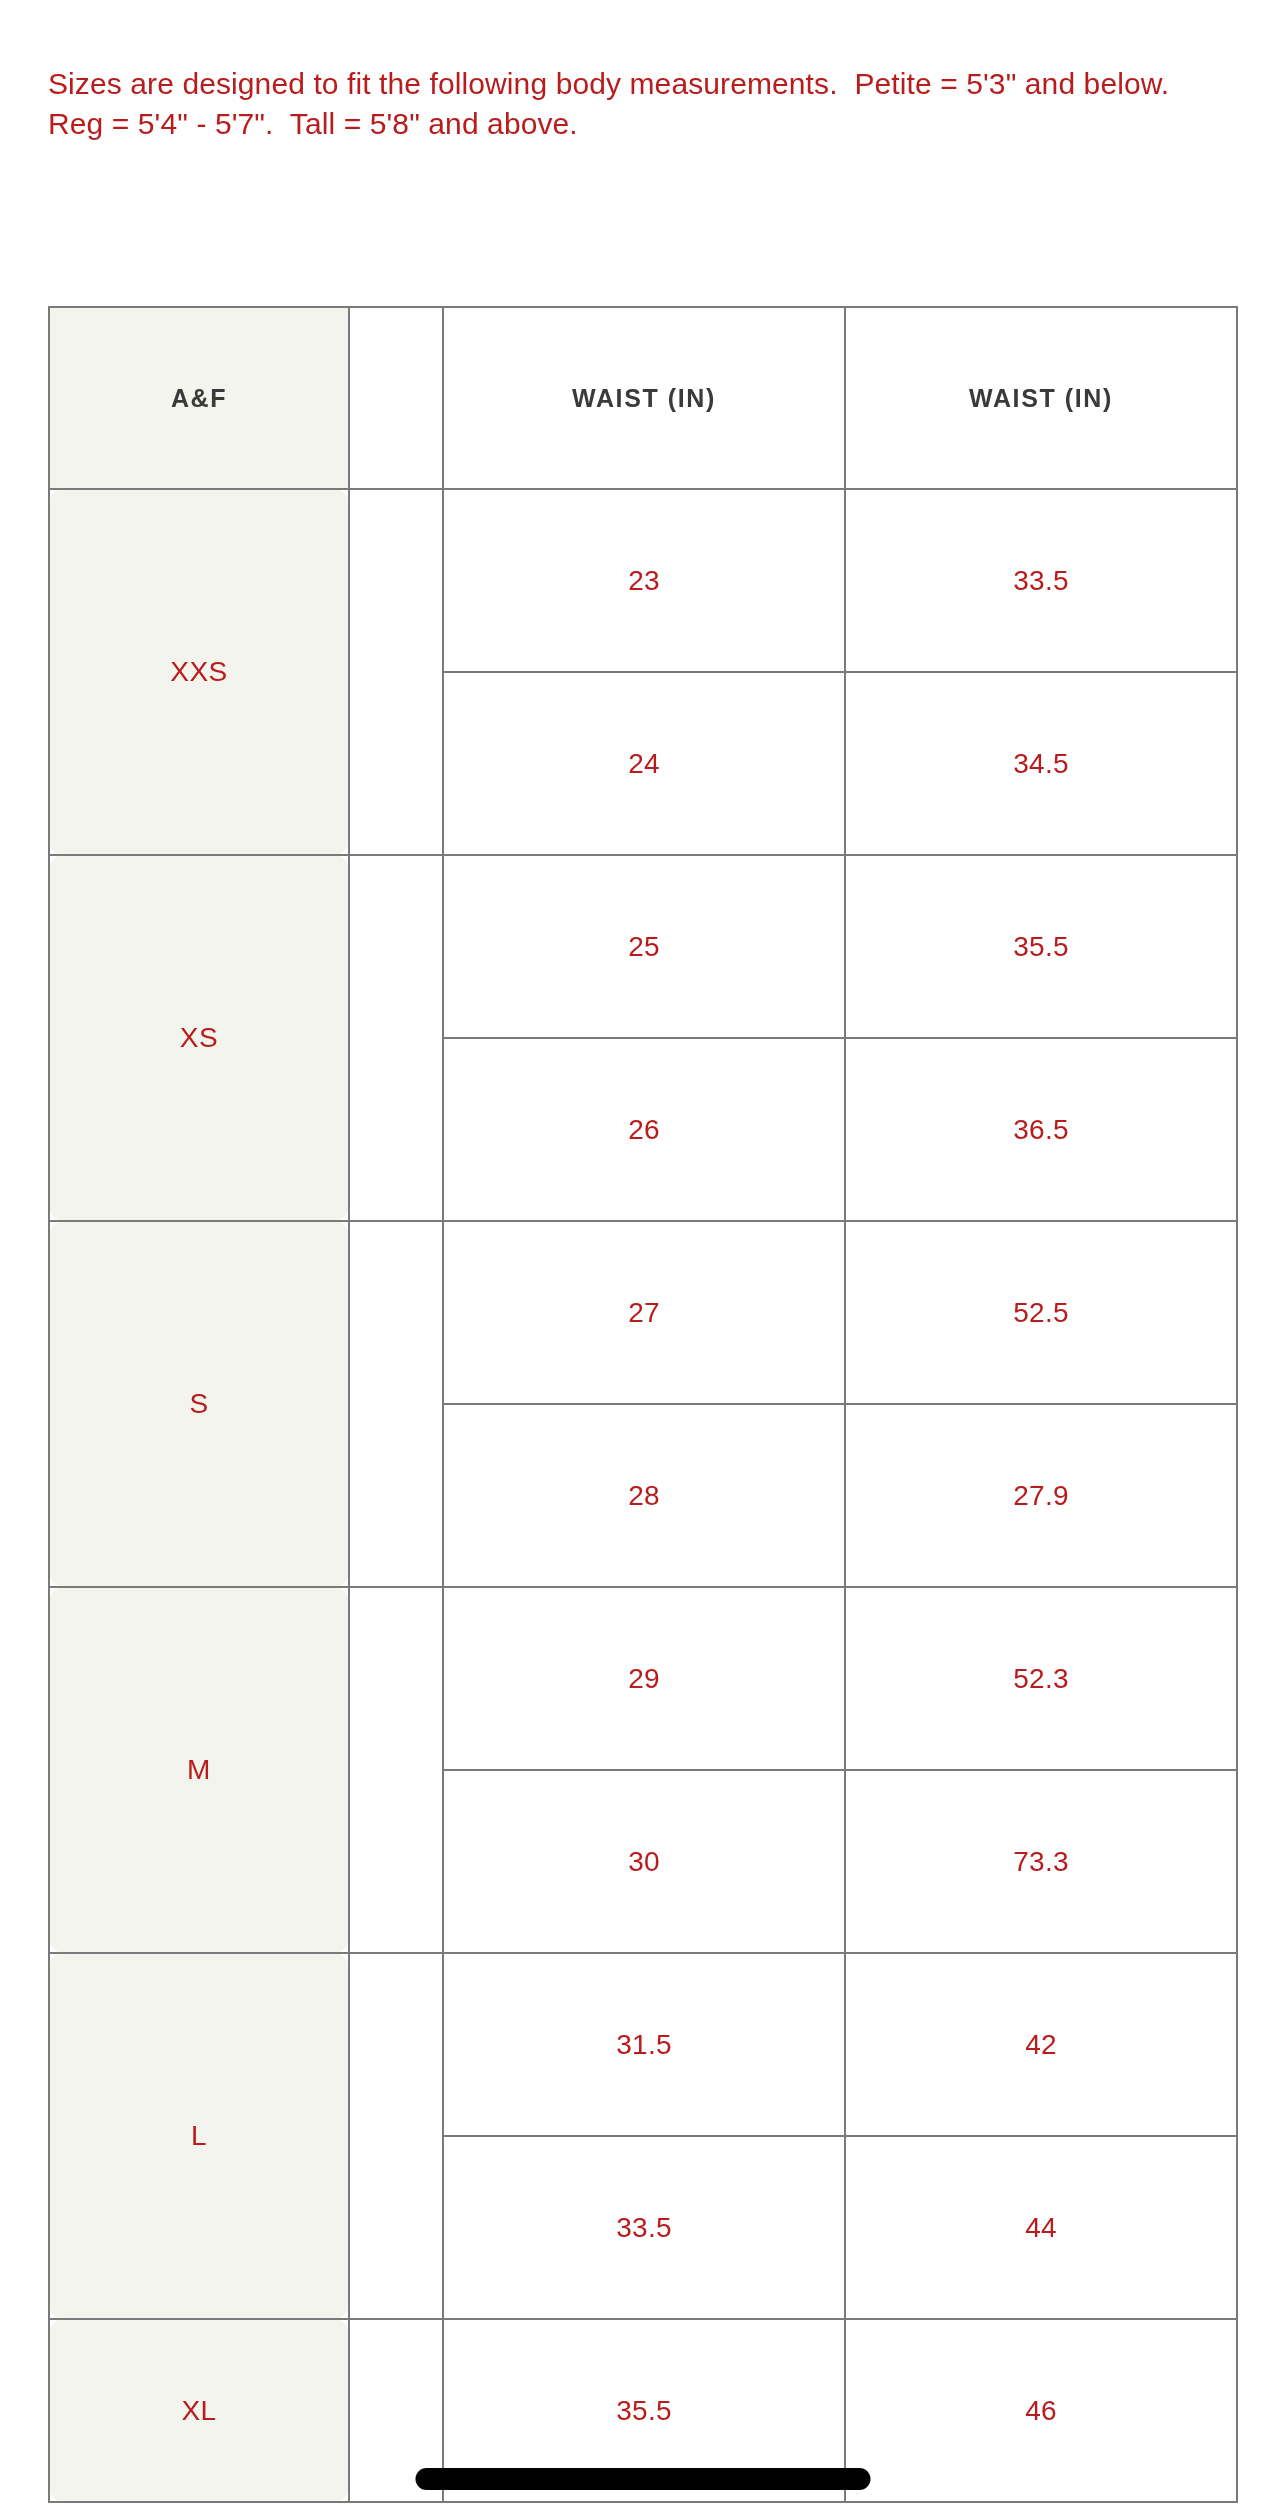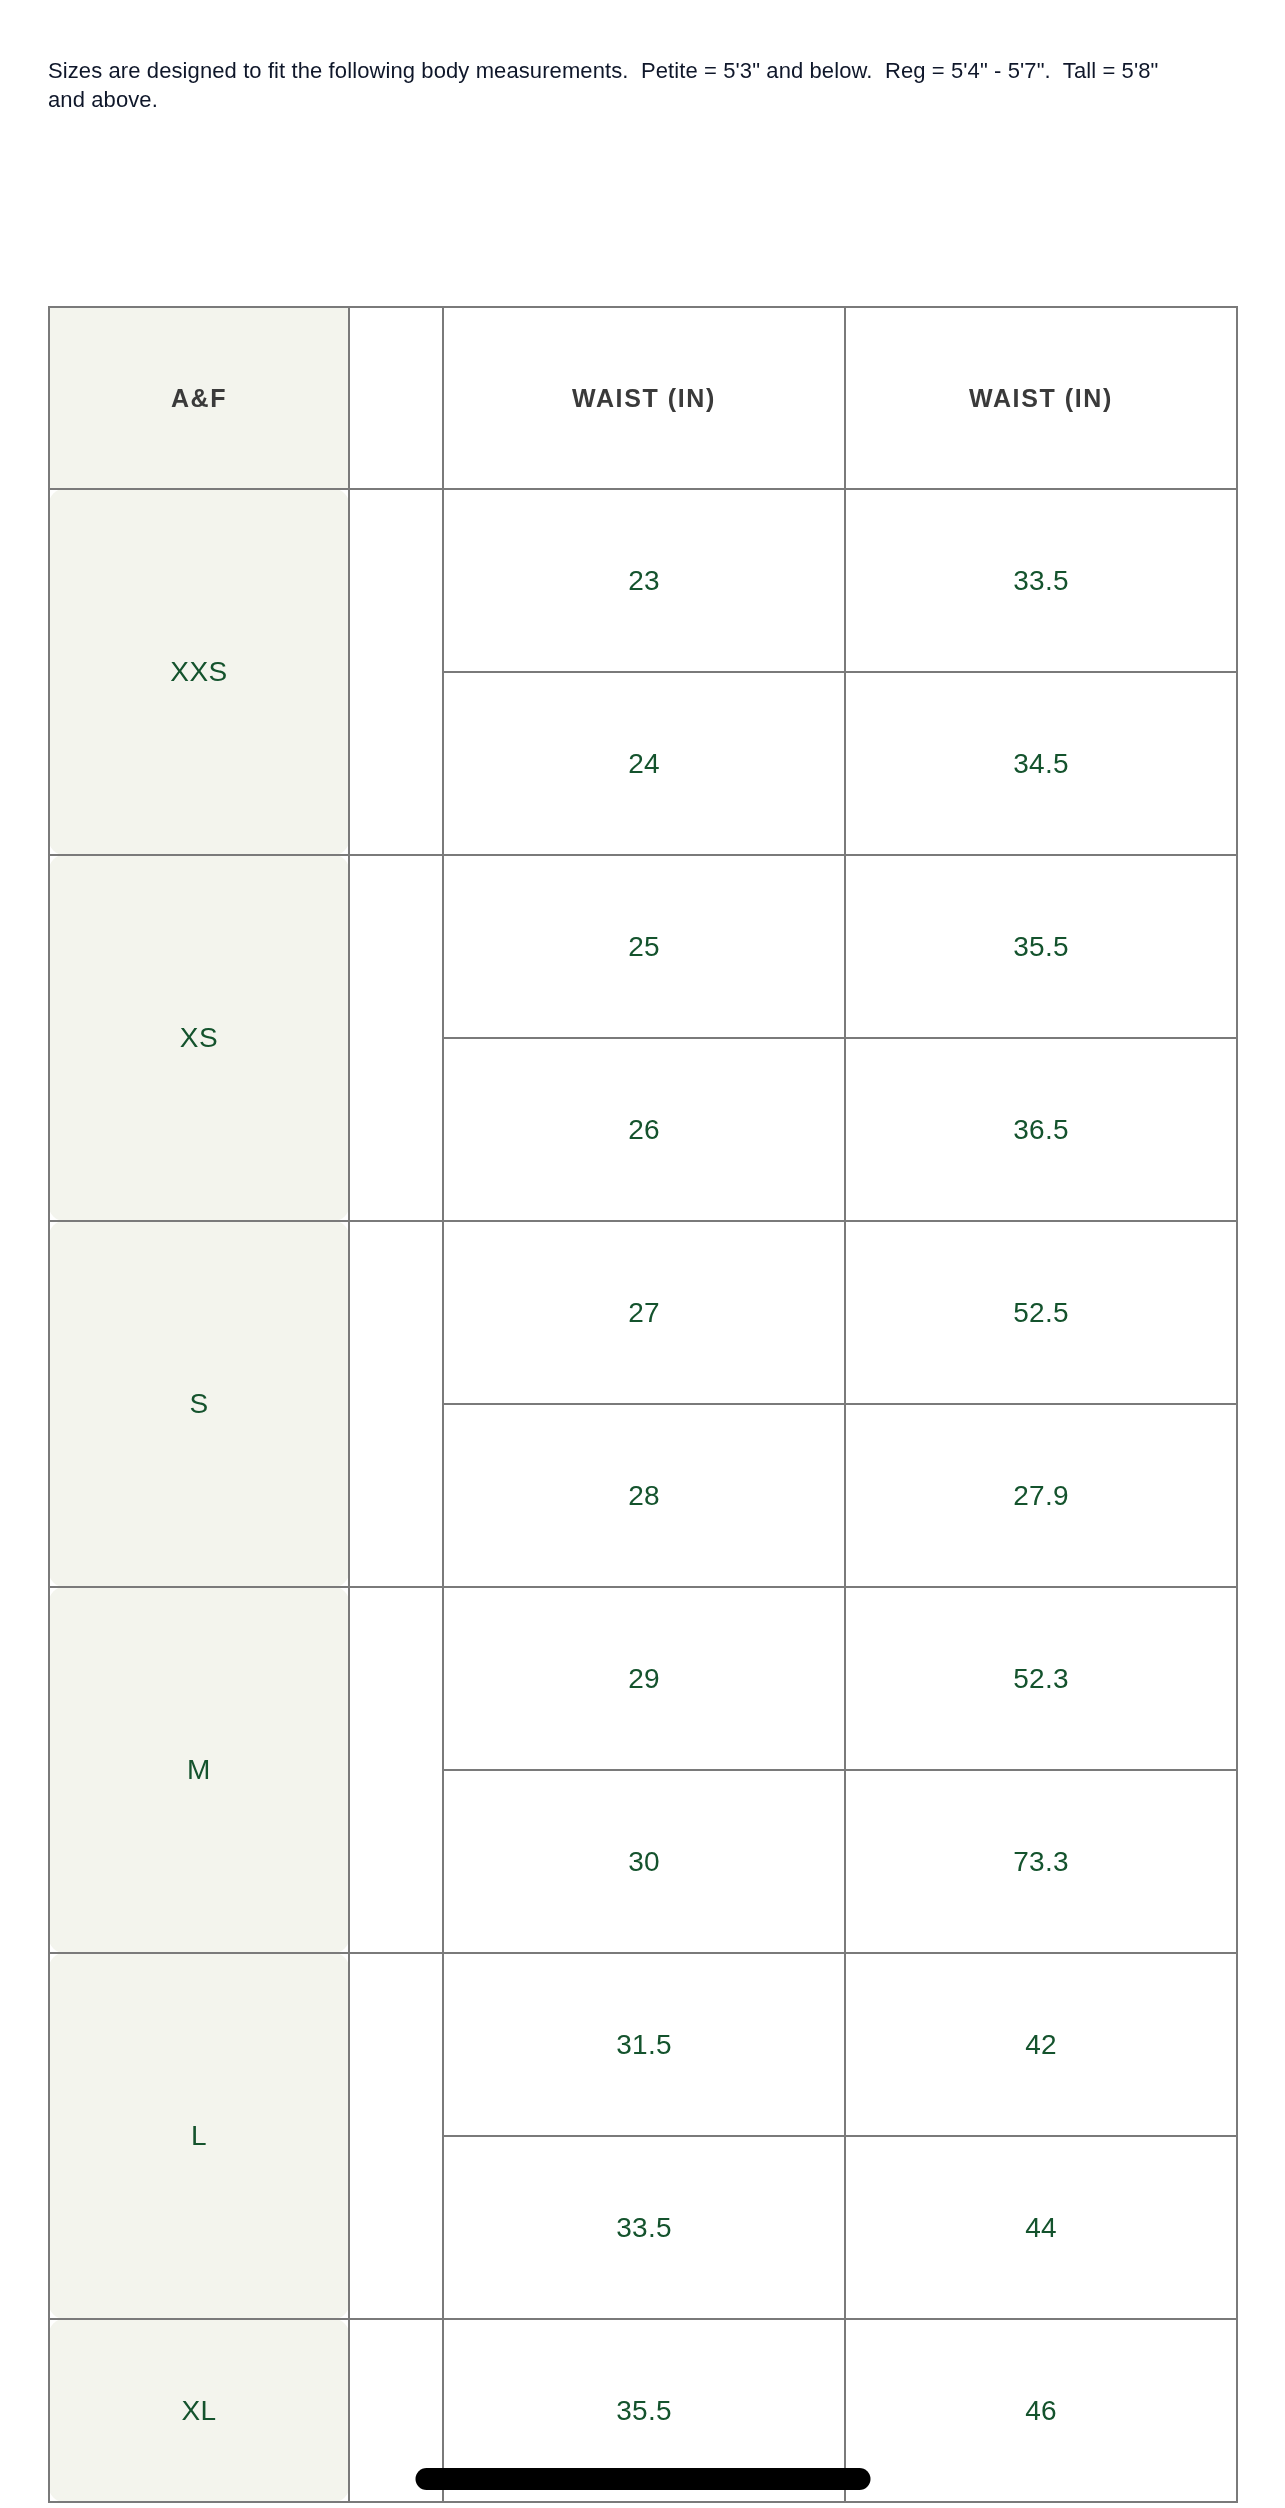--- a/index.html
+++ b/index.html
@@ -23,23 +23,23 @@
     background: #ffffff;
     box-sizing: border-box;
   }
 
   
   .intro {
     position: absolute;
     left: 48px;
     top: 34px;
     width: 1130px;
-    font-size: 22px;
+    font-size: 30px;
     line-height: 1.32;
-    color: #0f172a;
+    color: #b91c1c;
     letter-spacing: 0.1px;
     white-space: pre-wrap;
   }
 
   
   .table-wrap {
     position: absolute;
     left: 48px;
     top: 306px;
     width: 1188px;
@@ -56,21 +56,21 @@
   table.size-table col.c-blank { width:  94px; }
   table.size-table col.c-waist { width: 402px; }
   table.size-table col.c-hips  { width: 392px; }
 
   table.size-table th,
   table.size-table td {
     border: 2px solid #7a7a7a;
     text-align: center;
     vertical-align: middle;
     font-weight: normal;
-    color: #14532d;
+    color: #b91c1c;
     padding: 0;
   }
 
   
   tr.head-row th {
     height: 180px;
     font-size: 25px;
     font-weight: bold;
     letter-spacing: 1.6px;
     color: #3a3a3a;

